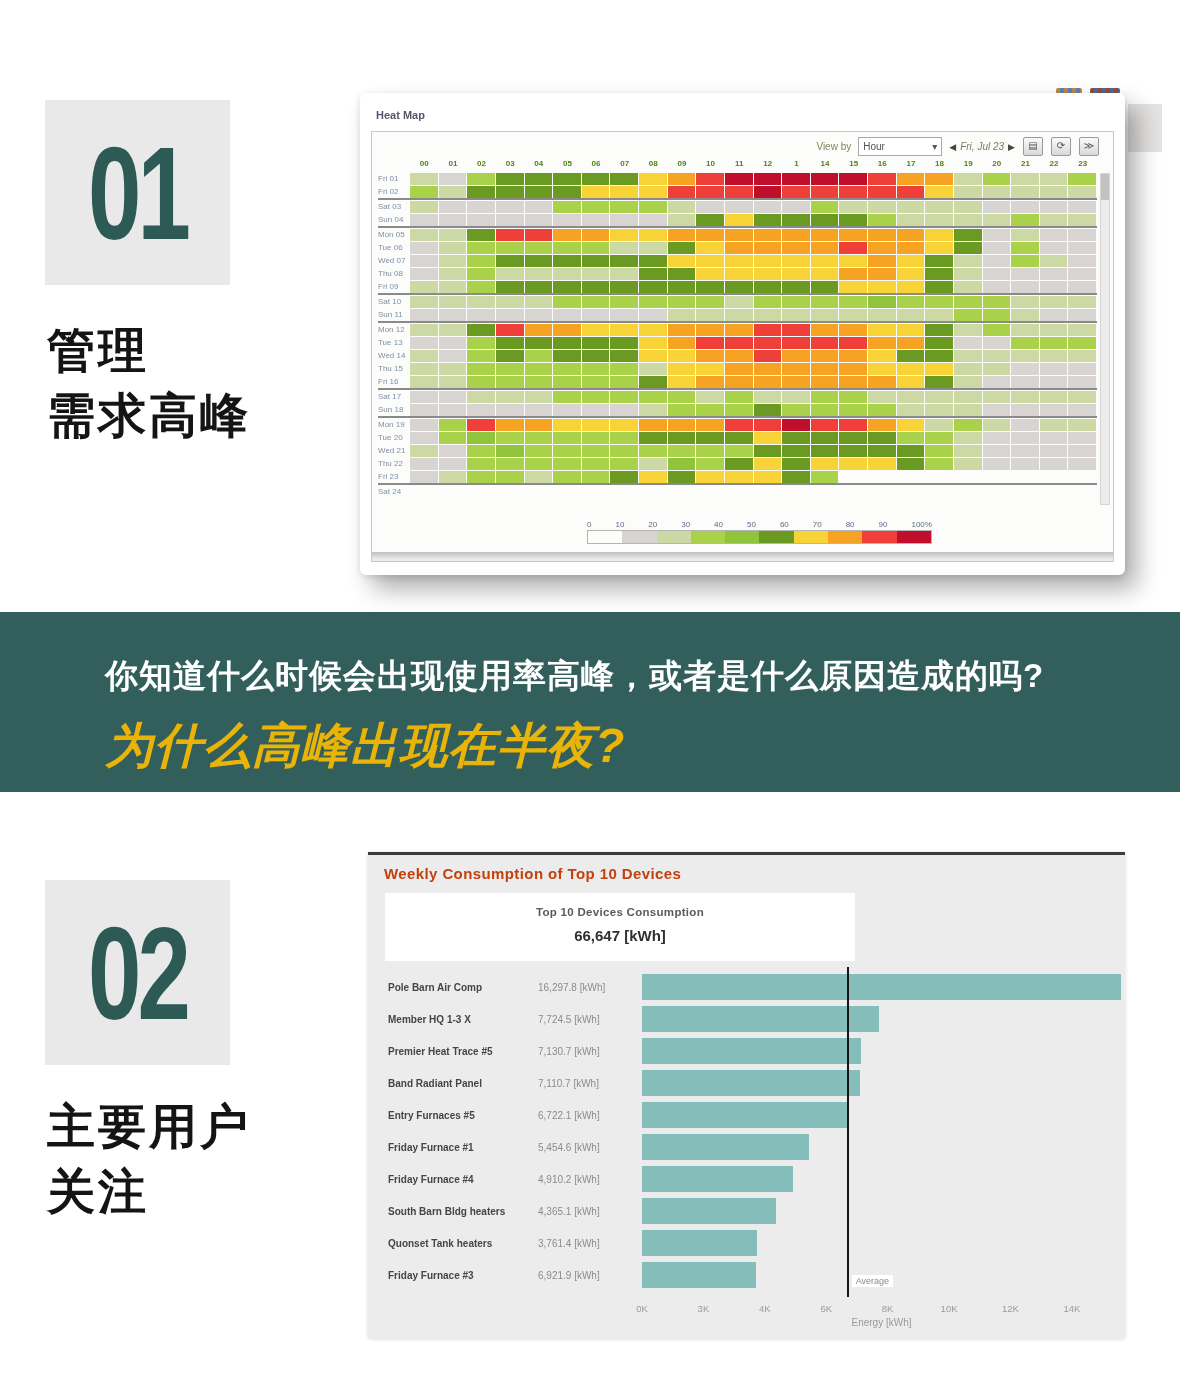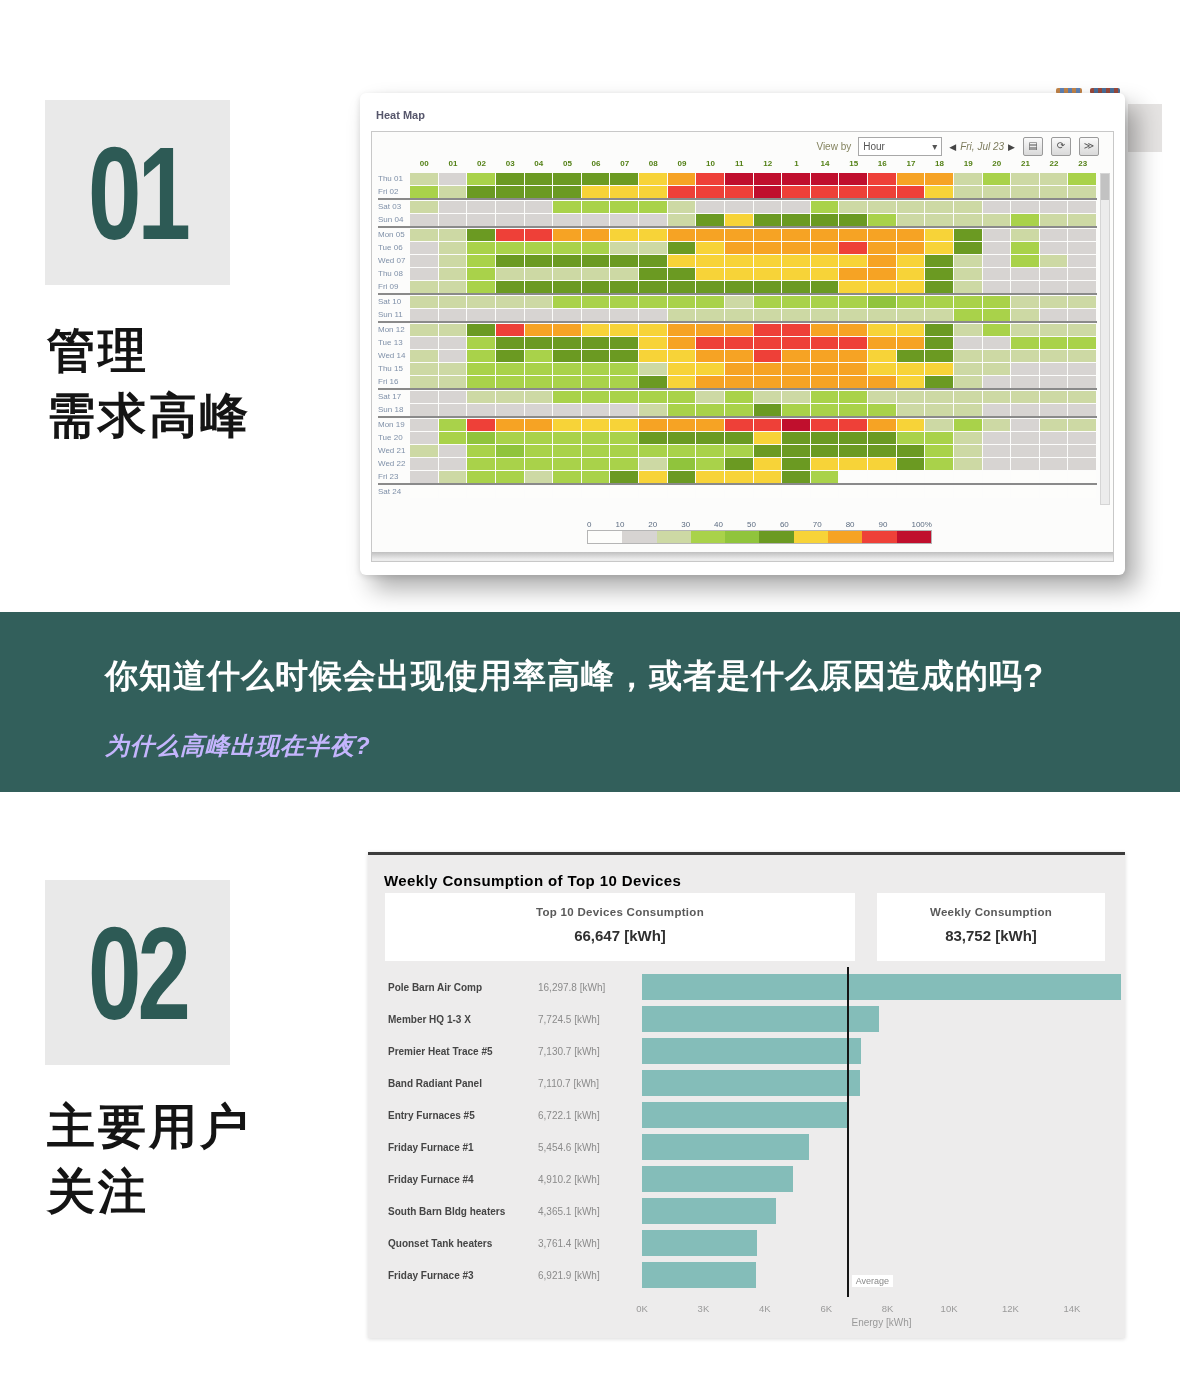--- a/index.html
+++ b/index.html
@@ -56,27 +56,27 @@
   .deco-dash{position:absolute;top:88px;height:6px;border-radius:2px;}
   #deco-dash1{left:1056px;width:26px;
       background:repeating-linear-gradient(90deg,#c2854a 0 4px,#5f83b5 4px 8px);}
   #deco-dash2{left:1090px;width:30px;
       background:repeating-linear-gradient(90deg,#9a4a3c 0 4px,#4a6f9a 4px 8px);}
 
   
   #banner{position:absolute;left:0;top:612px;width:1180px;height:180px;background:#325f5b;}
   #banner .l1{position:absolute;left:105px;top:42px;font-size:33px;color:#fff;font-weight:600;
       letter-spacing:1px;}
-  #banner .l2{position:absolute;left:105px;top:118px;font-size:24px;color:#c4b5fd;font-weight:bold;
+  #banner .l2{position:absolute;left:105px;top:102px;font-size:48px;color:#eab308;font-weight:bold;
       font-style:italic;letter-spacing:1px;}
 
   
   #bar-panel{position:absolute;left:368px;top:852px;width:757px;height:483px;background:#edecec;
       border-top:3px solid #3c3c3c;box-shadow:0 1px 4px rgba(0,0,0,.15);}
-  #bar-title{position:absolute;left:16px;top:17px;font-size:15px;font-weight:bold;color:#000000;
+  #bar-title{position:absolute;left:16px;top:10px;font-size:15px;font-weight:bold;color:#c2410c;
       letter-spacing:.4px;}
   .sumbox{position:absolute;top:38px;height:68px;background:#fff;text-align:center;}
   #sum1{left:17px;width:470px;}
   #sum2{left:509px;width:228px;}
   .sb-title{margin-top:13px;font-size:11.5px;font-weight:bold;color:#5a5a5a;letter-spacing:.3px;}
   .sb-value{margin-top:9px;font-size:15px;font-weight:bold;color:#303030;}
   #bar-rows{position:absolute;left:0;top:116px;width:100%;}
   .bar-row{display:flex;align-items:center;height:32px;}
   .br-label{width:150px;flex:none;padding-left:20px;font-size:10px;font-weight:bold;color:#454545;}
   .br-value{width:104px;flex:none;font-size:10px;color:#8b8b8b;}
@@ -146,21 +146,21 @@
         <span class="colhead">17</span>
         <span class="colhead">18</span>
         <span class="colhead">19</span>
         <span class="colhead">20</span>
         <span class="colhead">21</span>
         <span class="colhead">22</span>
         <span class="colhead">23</span>
       </div>
     <div id="hm-grid">
         <div class="hm-row">
-          <span class="hm-rowlabel">Thu 01</span>
+          <span class="hm-rowlabel">Fri 01</span>
           <span class="hm-cell" style="background: rgb(205, 217, 164);"></span>
           <span class="hm-cell" style="background: rgb(215, 212, 210);"></span>
           <span class="hm-cell" style="background: rgb(169, 210, 74);"></span>
           <span class="hm-cell" style="background: rgb(107, 154, 34);"></span>
           <span class="hm-cell" style="background: rgb(107, 154, 34);"></span>
           <span class="hm-cell" style="background: rgb(107, 154, 34);"></span>
           <span class="hm-cell" style="background: rgb(107, 154, 34);"></span>
           <span class="hm-cell" style="background: rgb(107, 154, 34);"></span>
           <span class="hm-cell" style="background: rgb(247, 211, 56);"></span>
           <span class="hm-cell" style="background: rgb(246, 163, 36);"></span>
@@ -713,21 +713,21 @@
           <span class="hm-cell" style="background: rgb(107, 154, 34);"></span>
           <span class="hm-cell" style="background: rgb(107, 154, 34);"></span>
           <span class="hm-cell" style="background: rgb(169, 210, 74);"></span>
           <span class="hm-cell" style="background: rgb(205, 217, 164);"></span>
           <span class="hm-cell" style="background: rgb(215, 212, 210);"></span>
           <span class="hm-cell" style="background: rgb(215, 212, 210);"></span>
           <span class="hm-cell" style="background: rgb(215, 212, 210);"></span>
           <span class="hm-cell" style="background: rgb(215, 212, 210);"></span>
         </div>
         <div class="hm-row">
-          <span class="hm-rowlabel">Wed 22</span>
+          <span class="hm-rowlabel">Thu 22</span>
           <span class="hm-cell" style="background: rgb(215, 212, 210);"></span>
           <span class="hm-cell" style="background: rgb(215, 212, 210);"></span>
           <span class="hm-cell" style="background: rgb(169, 210, 74);"></span>
           <span class="hm-cell" style="background: rgb(169, 210, 74);"></span>
           <span class="hm-cell" style="background: rgb(169, 210, 74);"></span>
           <span class="hm-cell" style="background: rgb(169, 210, 74);"></span>
           <span class="hm-cell" style="background: rgb(169, 210, 74);"></span>
           <span class="hm-cell" style="background: rgb(169, 210, 74);"></span>
           <span class="hm-cell" style="background: rgb(205, 217, 164);"></span>
           <span class="hm-cell" style="background: rgb(144, 196, 60);"></span>
@@ -847,24 +847,20 @@
   <div>主要用户</div>
   <div>关注</div>
 </div>
 
 <div id="bar-panel">
   <div id="bar-title">Weekly Consumption of Top 10 Devices</div>
   <div class="sumbox" id="sum1">
     <div class="sb-title">Top 10 Devices Consumption</div>
     <div class="sb-value">66,647 [kWh]</div>
   </div>
-  <div class="sumbox" id="sum2">
-    <div class="sb-title">Weekly Consumption</div>
-    <div class="sb-value">83,752 [kWh]</div>
-  </div>
   <div id="bar-rows">
       <div class="bar-row">
         <span class="br-label">Pole Barn Air Comp</span>
         <span class="br-value">16,297.8 [kWh]</span>
         <div class="br-area">
           <div class="br-bar" style="width: 100%; background: rgb(132, 189, 185);"></div>
         </div>
       </div>
       <div class="bar-row">
         <span class="br-label">Member HQ 1-3 X</span>

